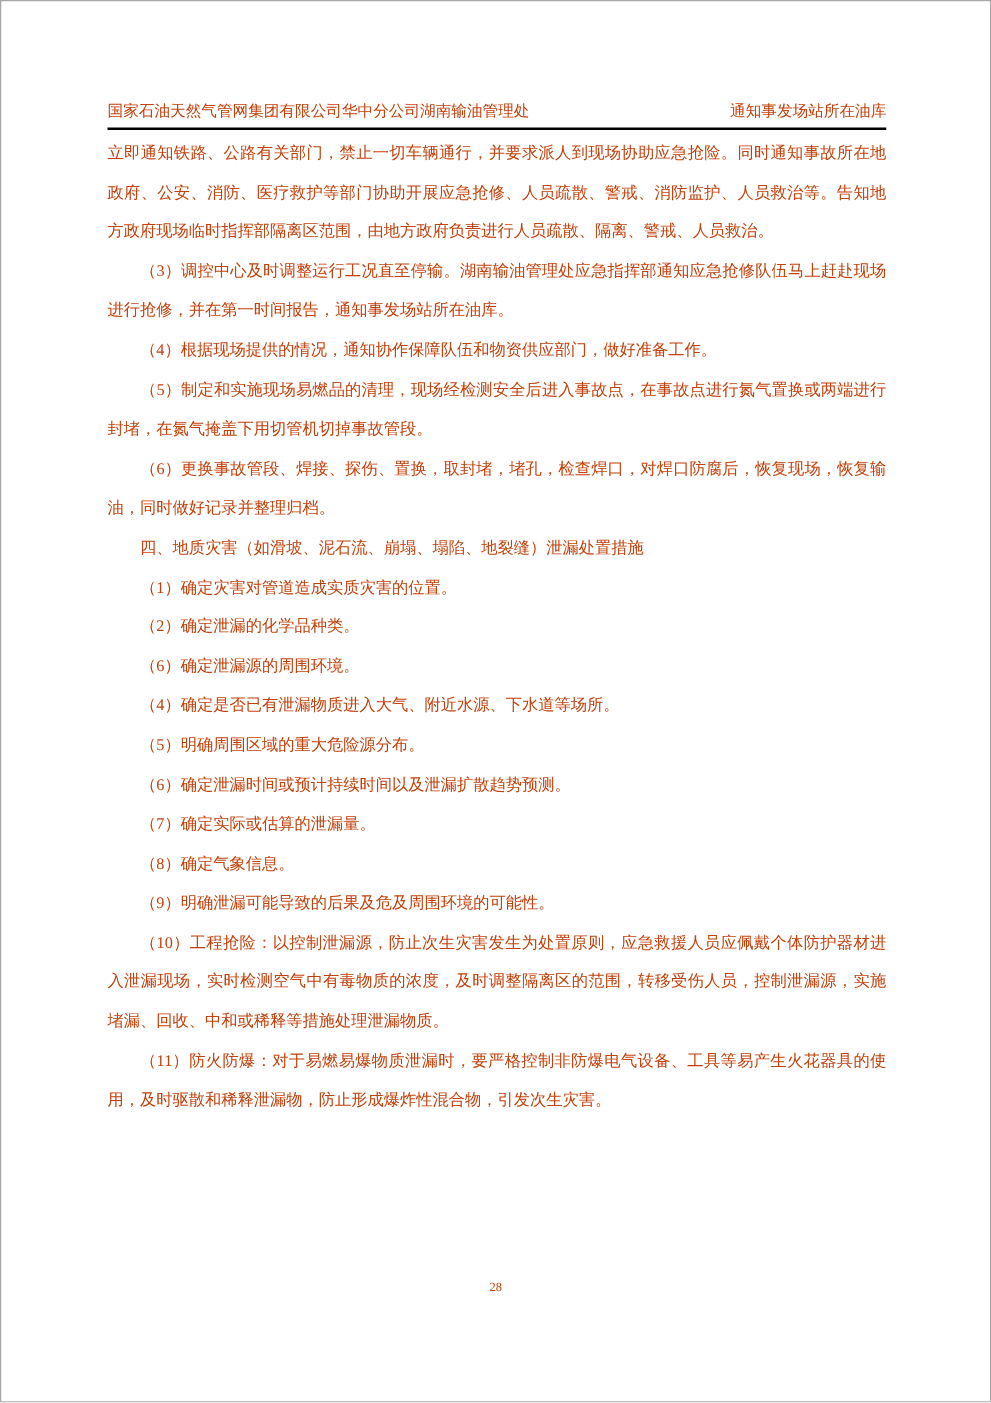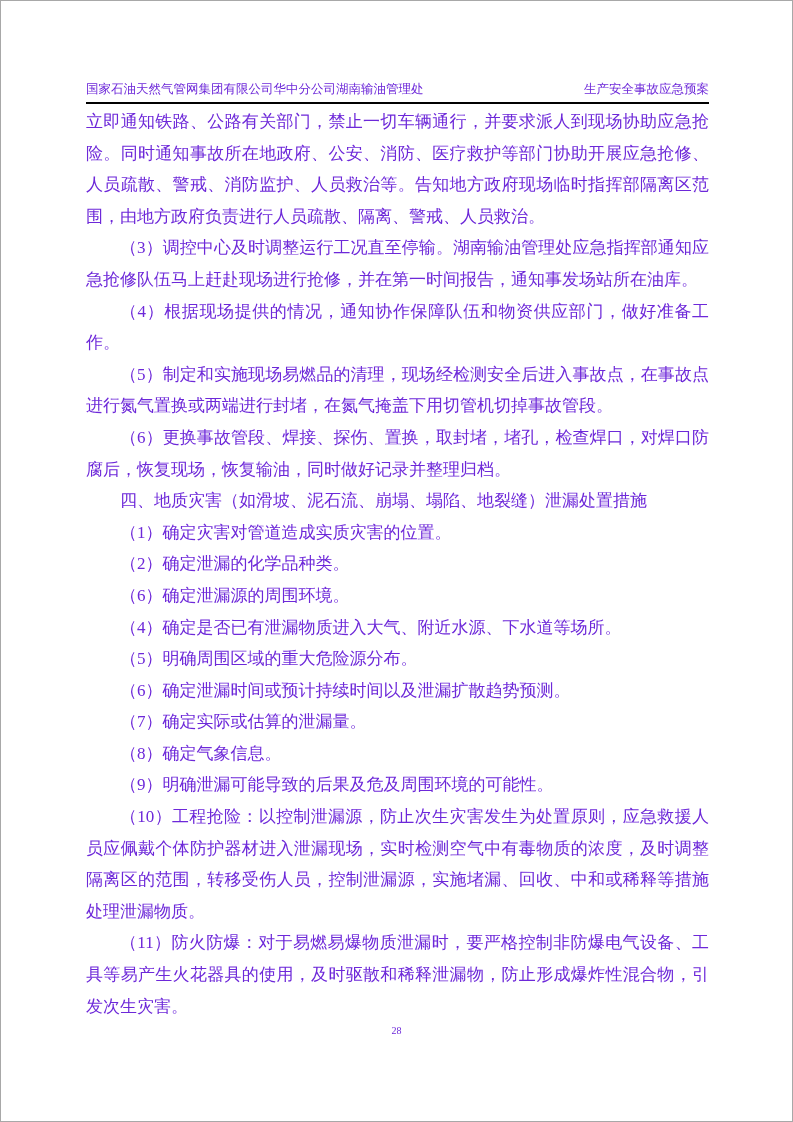--- a/index.html
+++ b/index.html
@@ -9,35 +9,35 @@
   }
   .page {
     position: relative;
     width: 793px;
     height: 1122px;
     box-sizing: border-box;
     background: #ffffff;
     border: 1px solid #a8a8a8;
     overflow: hidden;
     font-family: "Liberation Serif", "DejaVu Serif", serif;
-    color: #6d28d9;
+    color: #c2410c;
   }
   .header {
     display: flex;
     justify-content: space-between;
     align-items: flex-end;
     margin: 80px 83px 0 85px;
     padding-bottom: 5px;
     border-bottom: 2px solid #000000;
     font-size: 12.5px;
     line-height: 16px;
   }
   .doc-body {
     margin: 2px 83px 0 85px;
-    font-size: 17px;
+    font-size: 13px;
     line-height: 31.6px;
     text-align: justify;
   }
   .doc-body p {
     margin: 0;
     padding: 0;
   }
   .doc-body p.indent {
     text-indent: 2em;
   }
@@ -54,21 +54,21 @@
     font-size: 10px;
     line-height: 20px;
   }
 </style>
 </head>
 <body>
 
 <div class="page">
   <div class="header">
     <span>国家石油天然气管网集团有限公司华中分公司湖南输油管理处</span>
-    <span>生产安全事故应急预案</span>
+    <span>通知事发场站所在油库</span>
   </div>
   <div class="doc-body">
       <p class="continuation">立即通知铁路、公路有关部门，禁止一切车辆通行，并要求派人到现场协助应急抢险。同时通知事故所在地政府、公安、消防、医疗救护等部门协助开展应急抢修、人员疏散、警戒、消防监护、人员救治等。告知地方政府现场临时指挥部隔离区范围，由地方政府负责进行人员疏散、隔离、警戒、人员救治。</p>
       <p class="indent">（3）调控中心及时调整运行工况直至停输。湖南输油管理处应急指挥部通知应急抢修队伍马上赶赴现场进行抢修，并在第一时间报告，通知事发场站所在油库。</p>
       <p class="indent">（4）根据现场提供的情况，通知协作保障队伍和物资供应部门，做好准备工作。</p>
       <p class="indent">（5）制定和实施现场易燃品的清理，现场经检测安全后进入事故点，在事故点进行氮气置换或两端进行封堵，在氮气掩盖下用切管机切掉事故管段。</p>
       <p class="indent">（6）更换事故管段、焊接、探伤、置换，取封堵，堵孔，检查焊口，对焊口防腐后，恢复现场，恢复输油，同时做好记录并整理归档。</p>
       <p class="heading">四、地质灾害（如滑坡、泥石流、崩塌、塌陷、地裂缝）泄漏处置措施</p>
       <p class="indent">（1）确定灾害对管道造成实质灾害的位置。</p>
       <p class="indent">（2）确定泄漏的化学品种类。</p>

